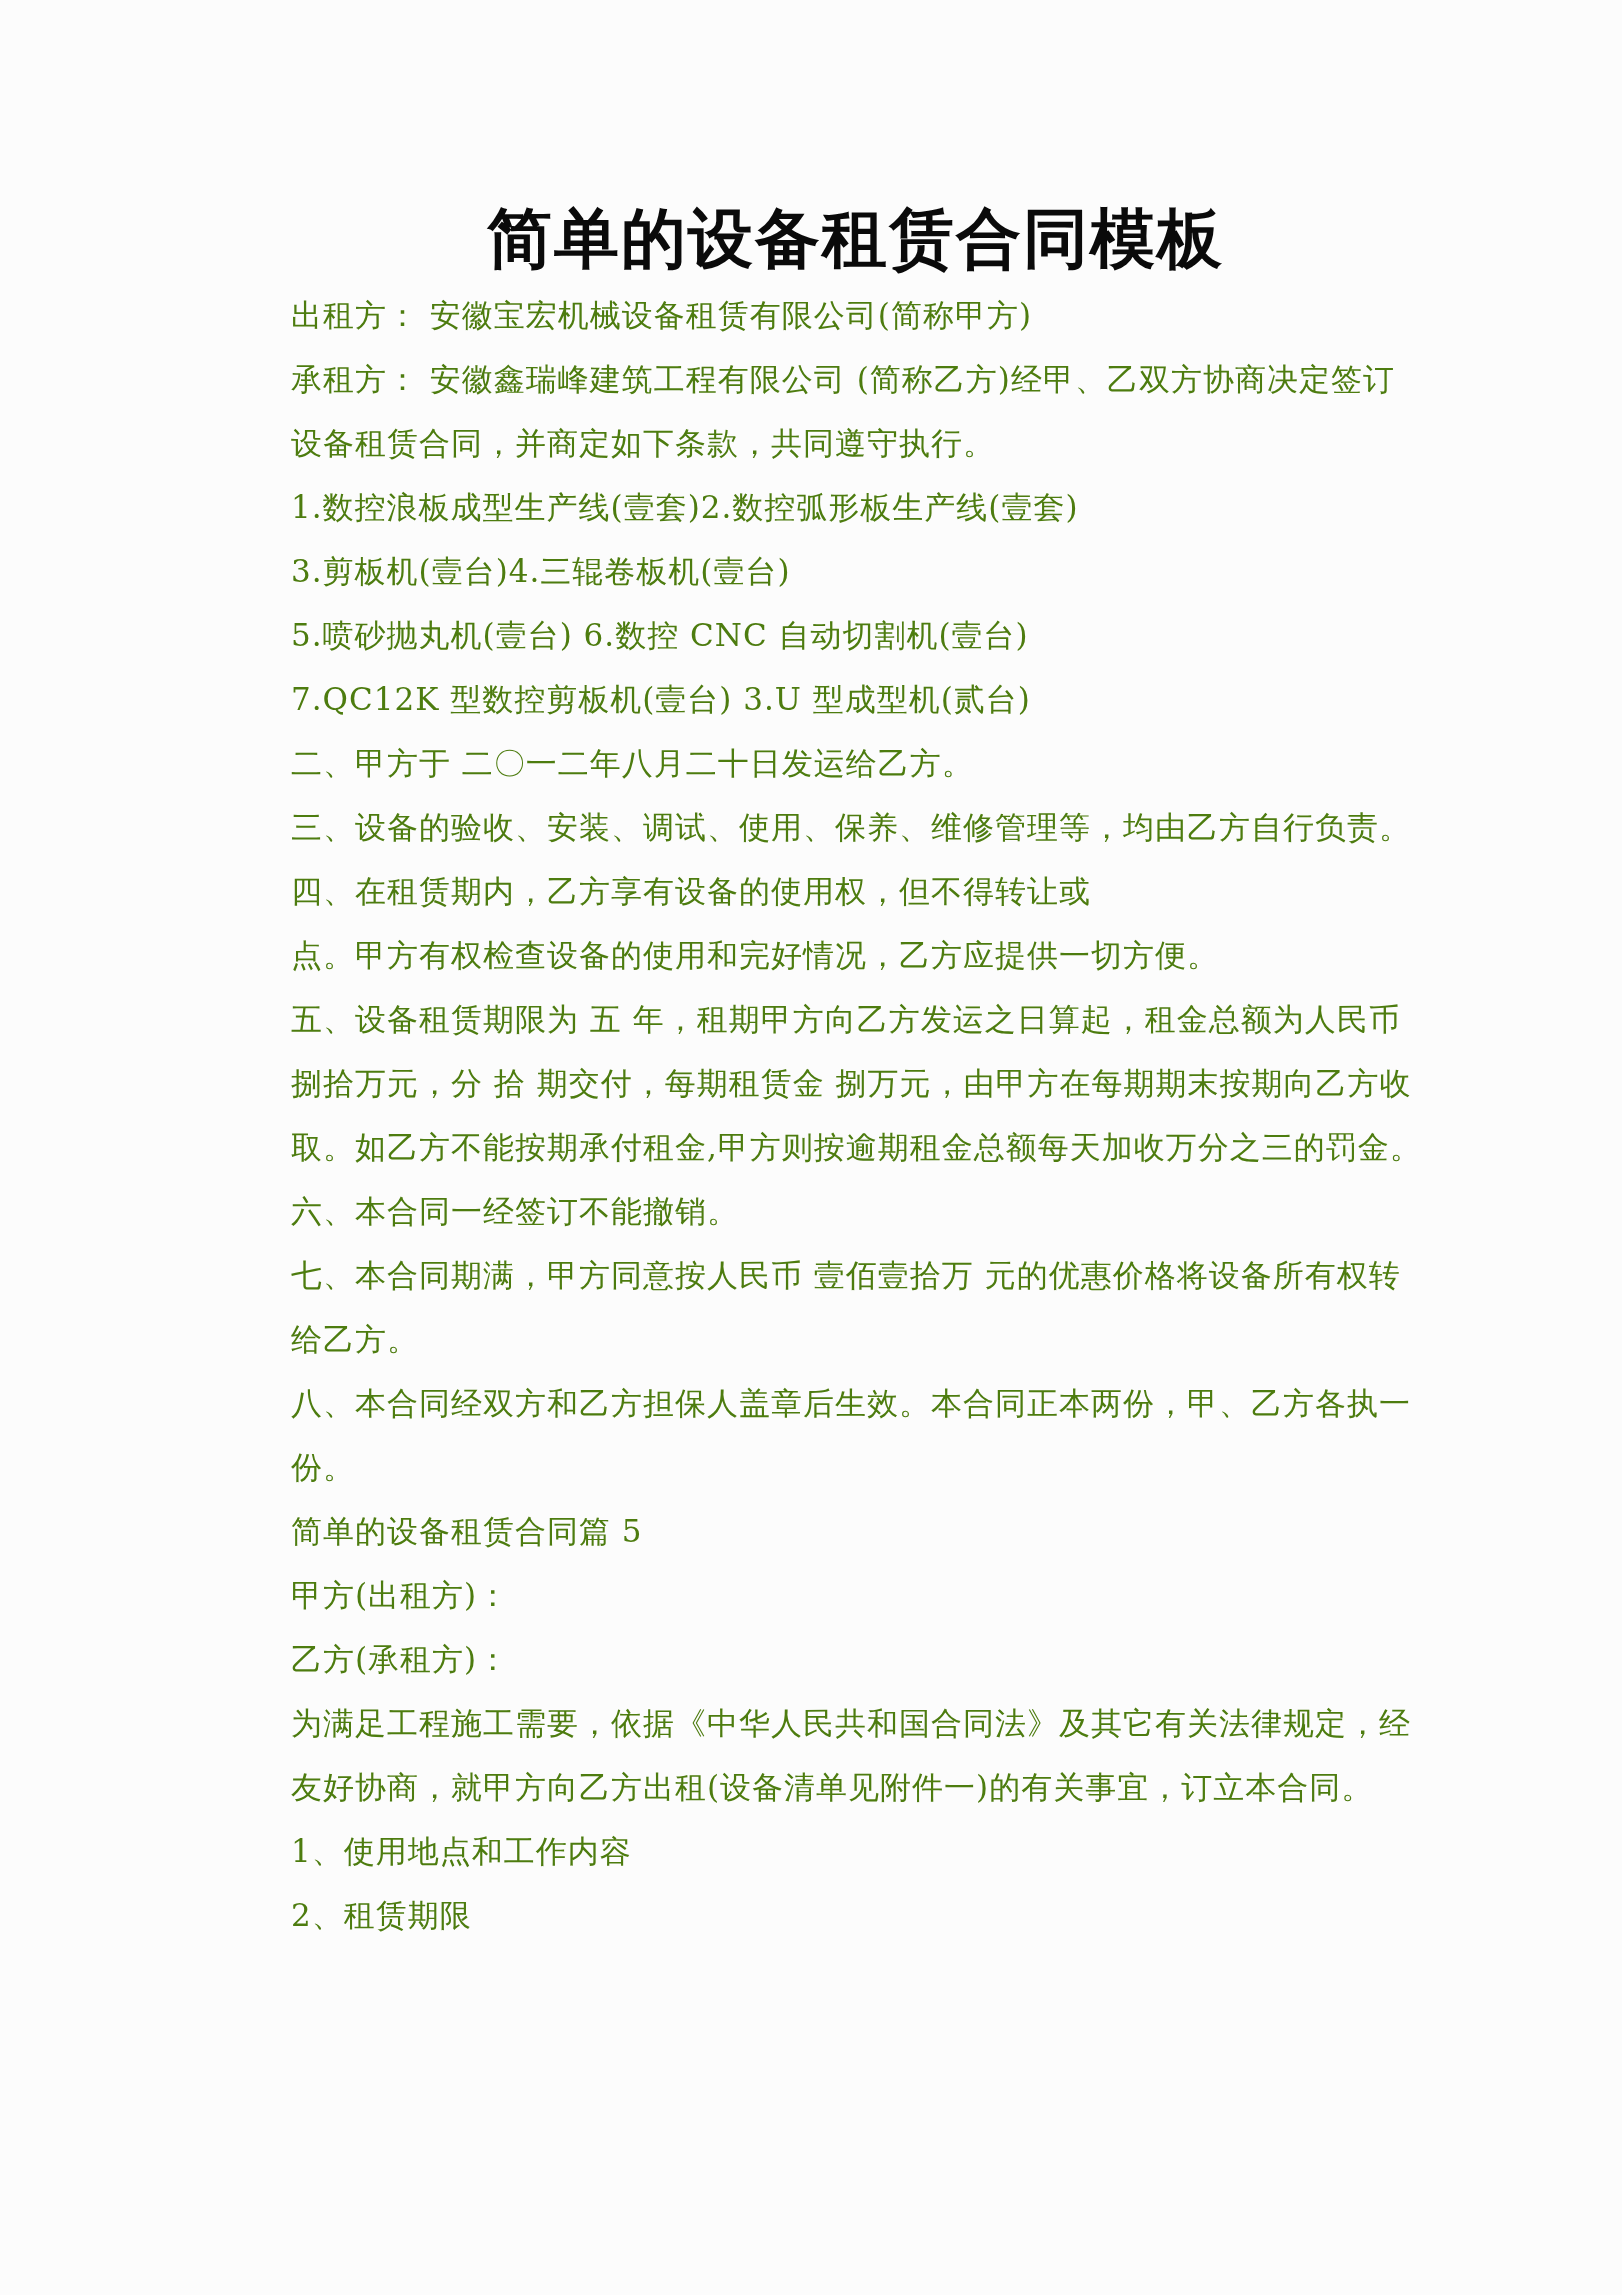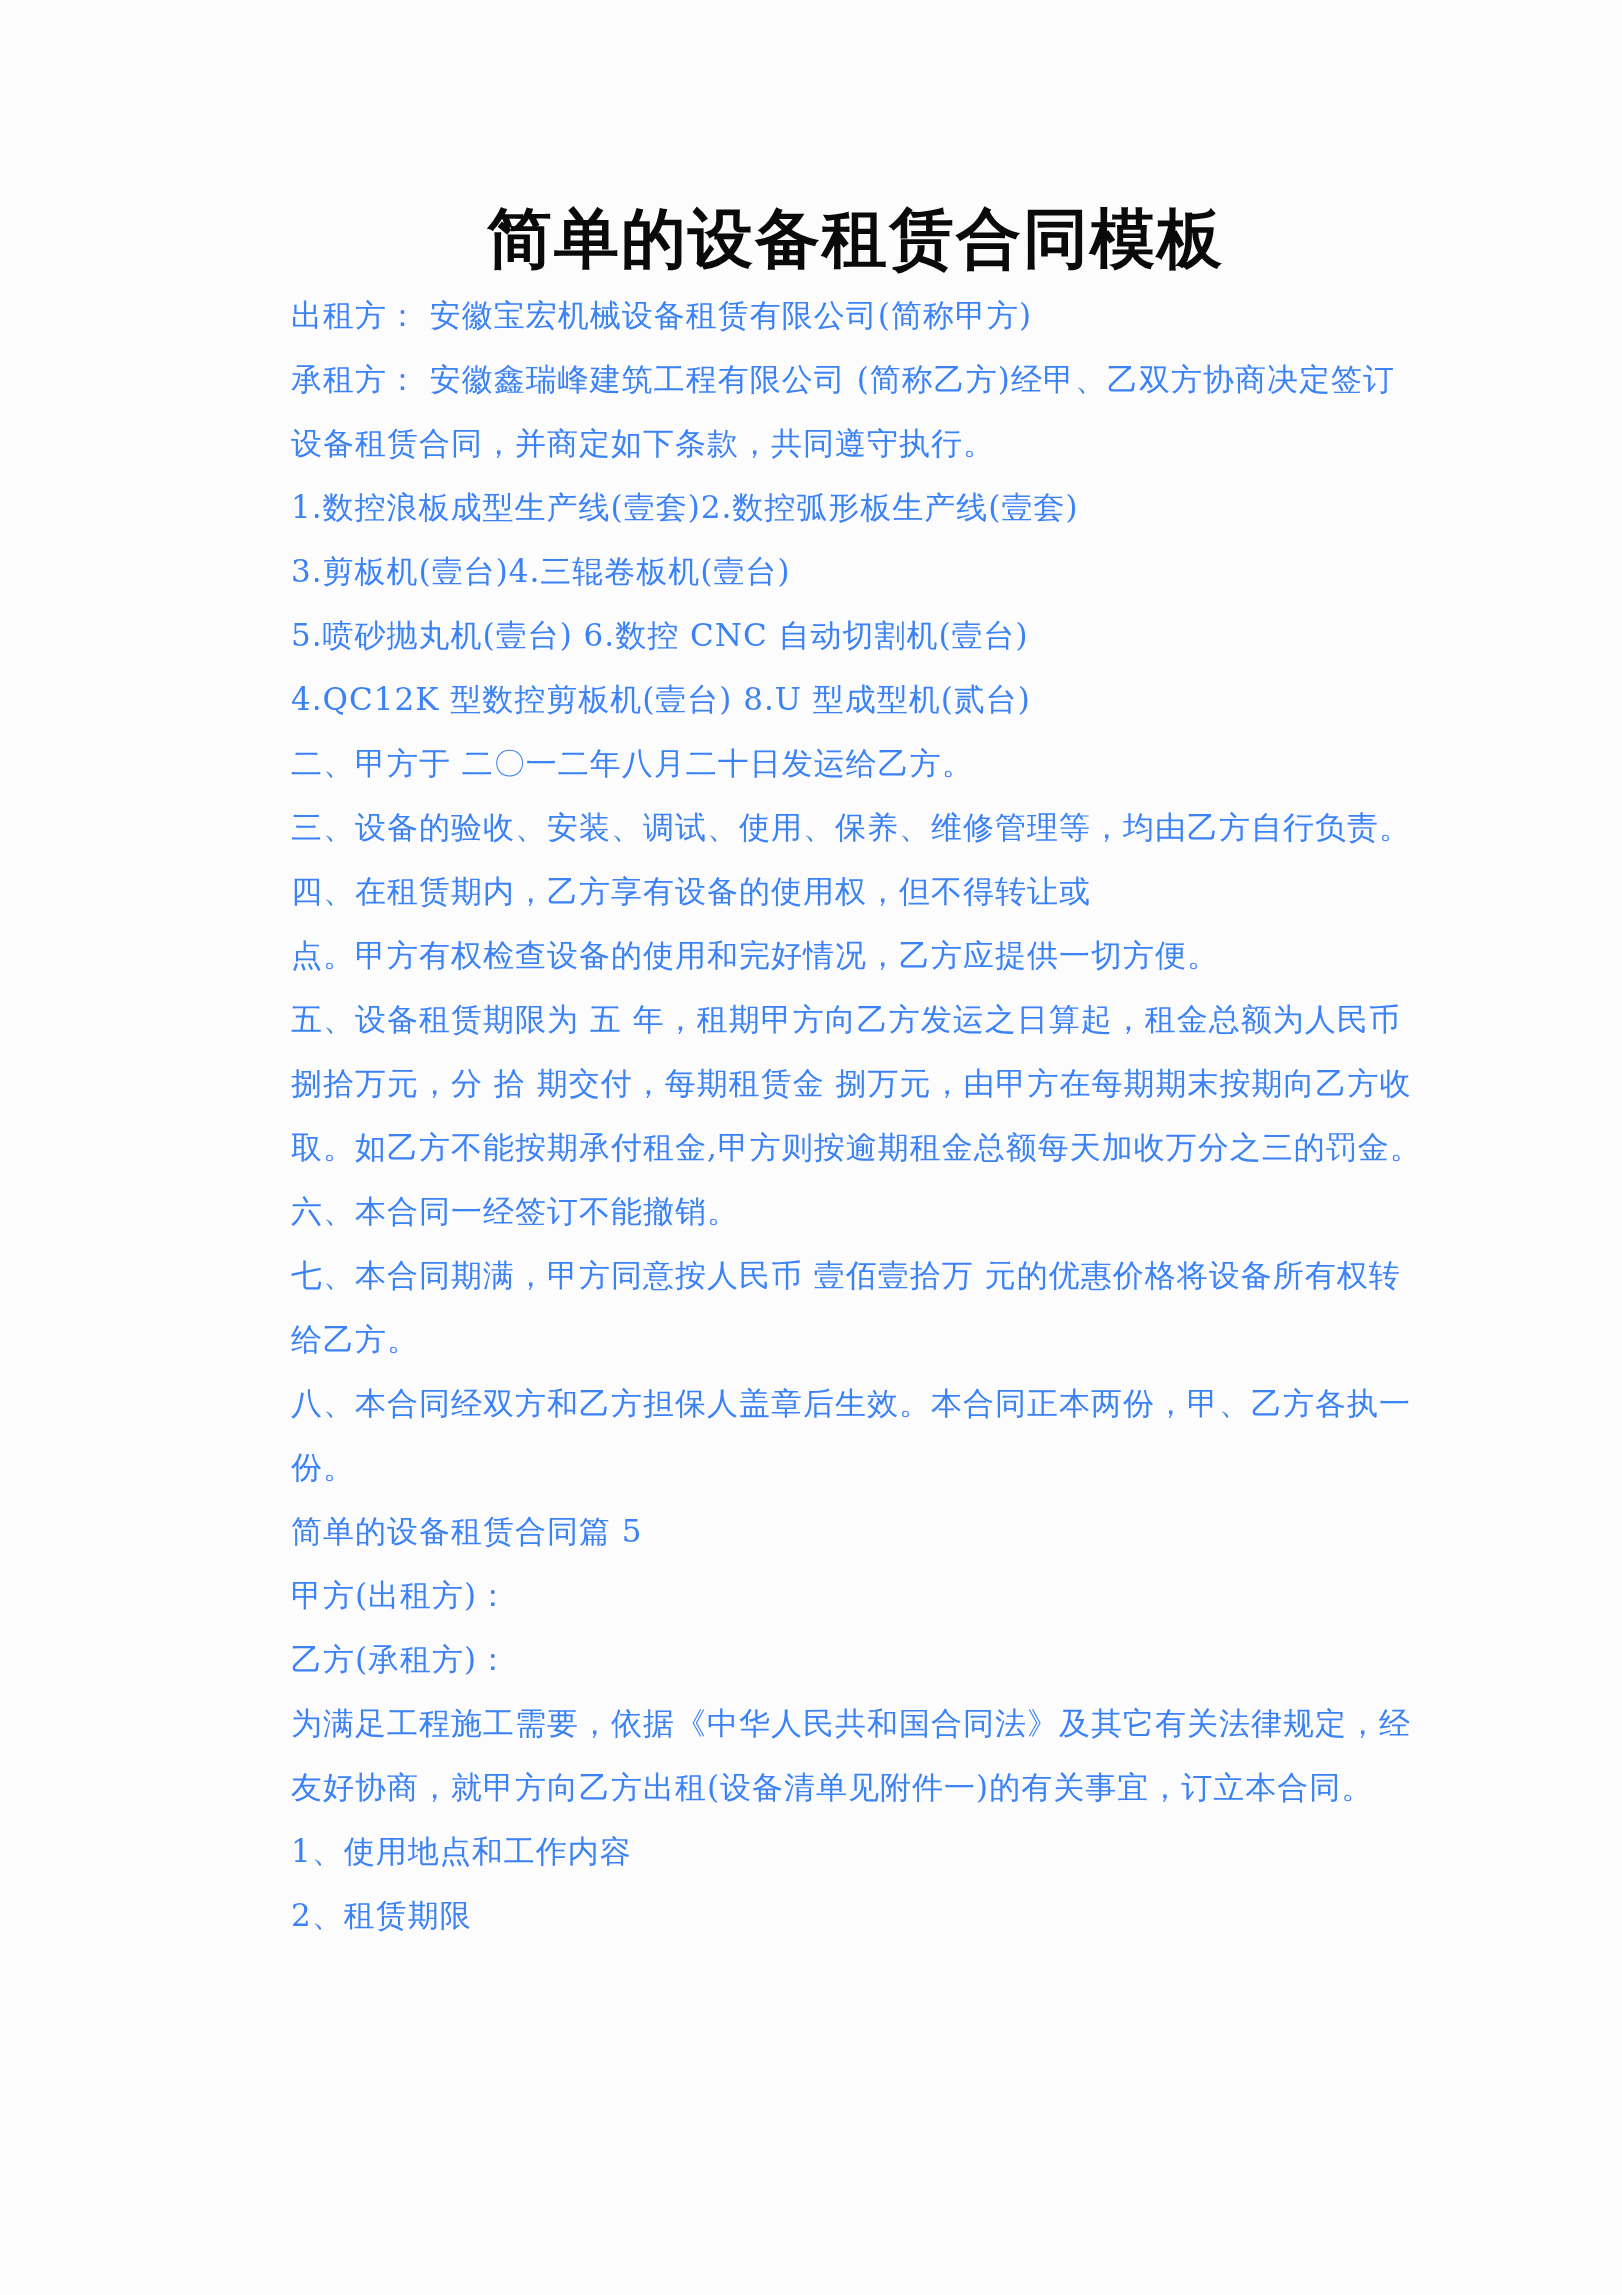--- a/index.html
+++ b/index.html
@@ -42,37 +42,37 @@
       left: 247px;
       top: 283px;
       width: 1152px;
     }
     .line {
       height: 64px;
       line-height: 64px;
       font-size: 31px;
       letter-spacing: 1px;
       white-space: nowrap;
-      color: #3b82f6;
+      color: #4d7c0f;
     }
   </style>
 </head>
 <body>
 
 <div class="page">
   <div class="title">简单的设备租赁合同模板</div>
 
   <div class="body-text">
     <div class="line">出租方：  安徽宝宏机械设备租赁有限公司(简称甲方)</div>
     <div class="line">承租方： 安徽鑫瑞峰建筑工程有限公司 (简称乙方)经甲、乙双方协商决定签订</div>
     <div class="line">设备租赁合同，并商定如下条款，共同遵守执行。</div>
     <div class="line">1.数控浪板成型生产线(壹套)2.数控弧形板生产线(壹套)</div>
     <div class="line">3.剪板机(壹台)4.三辊卷板机(壹台)</div>
     <div class="line">5.喷砂抛丸机(壹台) 6.数控 CNC 自动切割机(壹台)</div>
-    <div class="line">4.QC12K 型数控剪板机(壹台) 8.U 型成型机(贰台)</div>
+    <div class="line">7.QC12K 型数控剪板机(壹台) 3.U 型成型机(贰台)</div>
     <div class="line">二、甲方于 二〇一二年八月二十日发运给乙方。</div>
     <div class="line">三、设备的验收、安装、调试、使用、保养、维修管理等，均由乙方自行负责。</div>
     <div class="line">四、在租赁期内，乙方享有设备的使用权，但不得转让或</div>
     <div class="line">点。甲方有权检查设备的使用和完好情况，乙方应提供一切方便。</div>
     <div class="line">五、设备租赁期限为 五 年，租期甲方向乙方发运之日算起，租金总额为人民币</div>
     <div class="line">捌拾万元，分 拾 期交付，每期租赁金 捌万元，由甲方在每期期末按期向乙方收</div>
     <div class="line">取。如乙方不能按期承付租金,甲方则按逾期租金总额每天加收万分之三的罚金。</div>
     <div class="line">六、本合同一经签订不能撤销。</div>
     <div class="line">七、本合同期满，甲方同意按人民币 壹佰壹拾万 元的优惠价格将设备所有权转</div>
     <div class="line">给乙方。</div>

